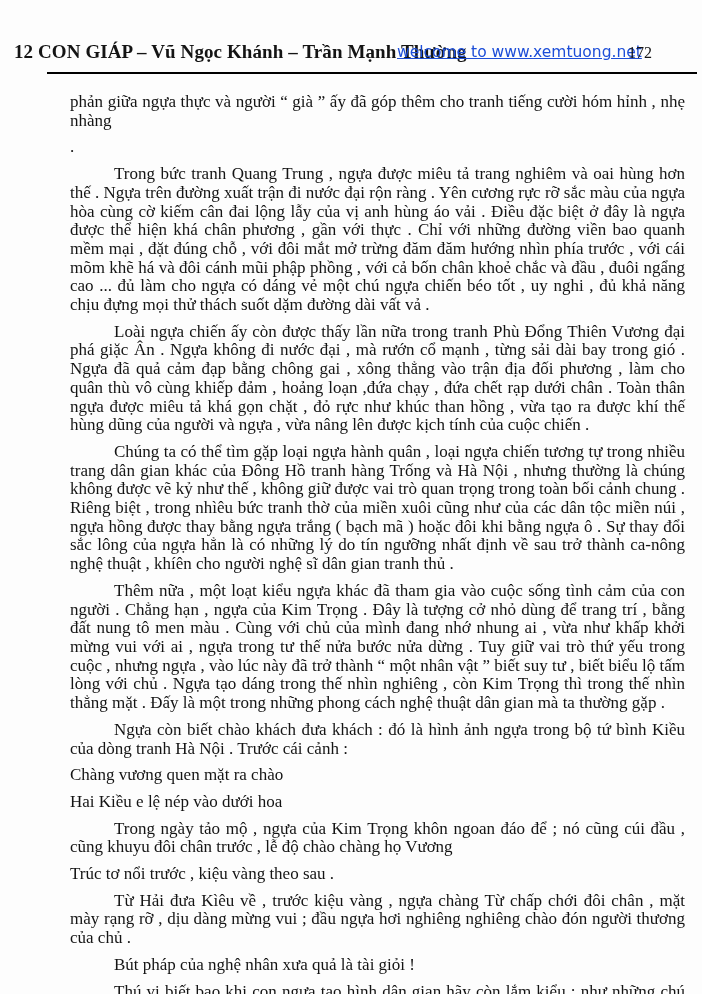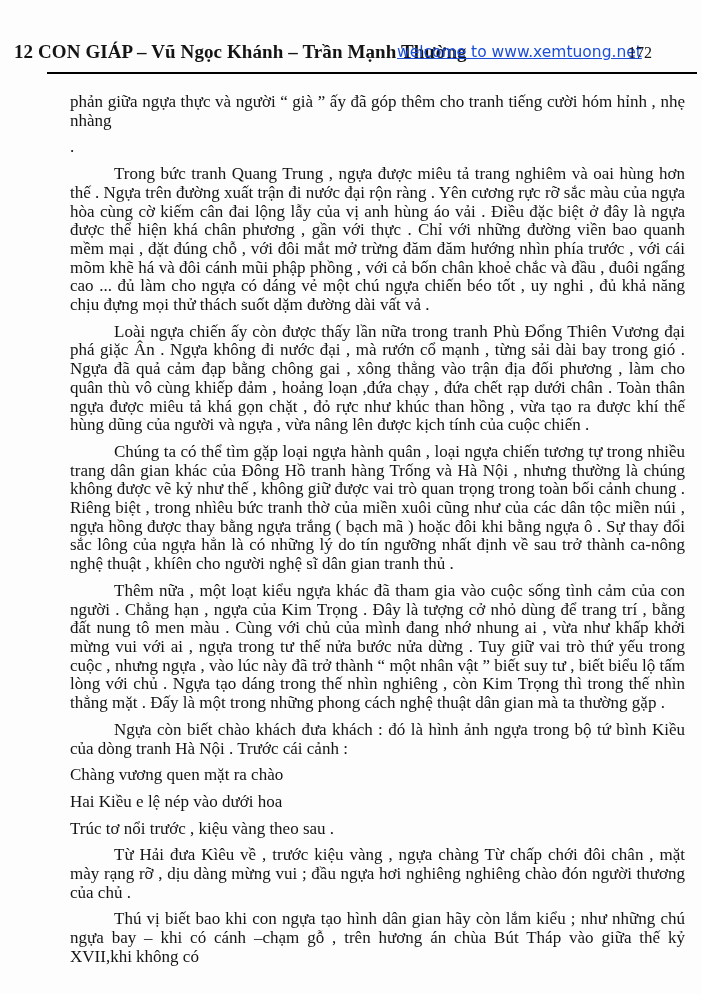--- a/index.html
+++ b/index.html
@@ -63,18 +63,20 @@
   <div class="content">
     <p class="cont">phản giữa ngựa thực và người “ già ” ấy đã góp thêm cho tranh tiếng cười hóm hỉnh , nhẹ nhàng</p>
     <p class="dot">.</p>
     <p class="para">Trong bức tranh Quang Trung , ngựa được miêu tả trang nghiêm và oai hùng hơn thế . Ngựa trên đường xuất trận đi nước đại rộn ràng . Yên cương rực rỡ sắc màu của ngựa hòa cùng cờ kiếm cân đai lộng lẫy của vị anh hùng áo vải . Điều đặc biệt ở đây là ngựa được thể hiện khá chân phương , gần với thực . Chỉ với những đường viền bao quanh mềm mại , đặt đúng chỗ , với đôi mắt mở trừng đăm đăm hướng nhìn phía trước , với cái mõm khẽ há và đôi cánh mũi phập phồng , với cả bốn chân khoẻ chắc và đầu , đuôi ngẩng cao ... đủ làm cho ngựa có dáng vẻ một chú ngựa chiến béo tốt , uy nghi , đủ khả năng chịu đựng mọi thử thách suốt dặm đường dài vất vả .</p>
     <p class="para">Loài ngựa chiến ấy còn được thấy lần nữa trong tranh Phù Đổng Thiên Vương đại phá giặc Ân . Ngựa không đi nước đại , mà rướn cổ mạnh , từng sải dài bay trong gió . Ngựa đã quả cảm đạp bằng chông gai , xông thẳng vào trận địa đối phương , làm cho quân thù vô cùng khiếp đảm , hoảng loạn ,đứa chạy , đứa chết rạp dưới chân . Toàn thân ngựa được miêu tả khá gọn chặt , đỏ rực như khúc than hồng , vừa tạo ra được khí thế hùng dũng của người và ngựa , vừa nâng lên được kịch tính của cuộc chiến .</p>
     <p class="para">Chúng ta có thể tìm gặp loại ngựa hành quân , loại ngựa chiến tương tự trong nhiều trang dân gian khác của Đông Hồ tranh hàng Trống và Hà Nội , nhưng thường là chúng không được vẽ kỷ như thế , không giữ được vai trò quan trọng trong toàn bối cảnh chung . Riêng biệt , trong nhìêu bức tranh thờ của miền xuôi cũng như của các dân tộc miền núi , ngựa hồng được thay bằng ngựa trắng ( bạch mã ) hoặc đôi khi bằng ngựa ô . Sự thay đổi sắc lông của ngựa hẳn là có những lý do tín ngưỡng nhất định về sau trở thành ca-nông nghệ thuật , khíên cho người nghệ sĩ dân gian tranh thủ .</p>
     <p class="para gap">Thêm nữa , một loạt kiểu ngựa khác đã tham gia vào cuộc sống tình cảm của con người . Chẳng hạn , ngựa của Kim Trọng . Đây là tượng cở nhỏ dùng để trang trí , bằng đất nung tô men màu . Cùng với chủ của mình đang nhớ nhung ai , vừa như khấp khởi mừng vui với ai , ngựa trong tư thế nửa bước nửa dừng . Tuy giữ vai trò thứ yếu trong cuộc , nhưng ngựa , vào lúc này đã trở thành “ một nhân vật ” biết suy tư , biết biểu lộ tấm lòng với chủ . Ngựa tạo dáng trong thế nhìn nghiêng , còn Kim Trọng thì trong thế nhìn thẳng mặt . Đấy là một trong những phong cách nghệ thuật dân gian mà ta thường gặp .</p>
     <p class="para">Ngựa còn biết chào khách đưa khách : đó là hình ảnh ngựa trong bộ tứ bình Kiều của dòng tranh Hà Nội . Trước cái cảnh :</p>
     <p class="verse">Chàng vương quen mặt ra chào</p>
     <p class="verse">Hai Kiều e lệ nép vào dưới hoa</p>
+    <p class="para">Trong ngày tảo mộ , ngựa của Kim Trọng khôn ngoan đáo để ; nó cũng cúi đầu , cũng khuyu đôi chân trước , lễ độ chào chàng họ Vương</p>
     <p class="verse">Trúc tơ nổi trước , kiệu vàng theo sau .</p>
     <p class="para">Từ Hải đưa Kìêu về , trước kiệu vàng , ngựa chàng Từ chấp chới đôi chân , mặt mày rạng rỡ , dịu dàng mừng vui ; đầu ngựa hơi nghiêng nghiêng chào đón người thương của chủ .</p>
+    <p class="para">Bút pháp của nghệ nhân xưa quả là tài giỏi !</p>
     <p class="para">Thú vị biết bao khi con ngựa tạo hình dân gian hãy còn lắm kiểu ; như những chú ngựa bay – khi có cánh –chạm gỗ , trên hương án chùa Bút Tháp vào giữa thế kỷ XVII,khi không có</p>
   </div>
 
 </div>
 
 </body></html>

